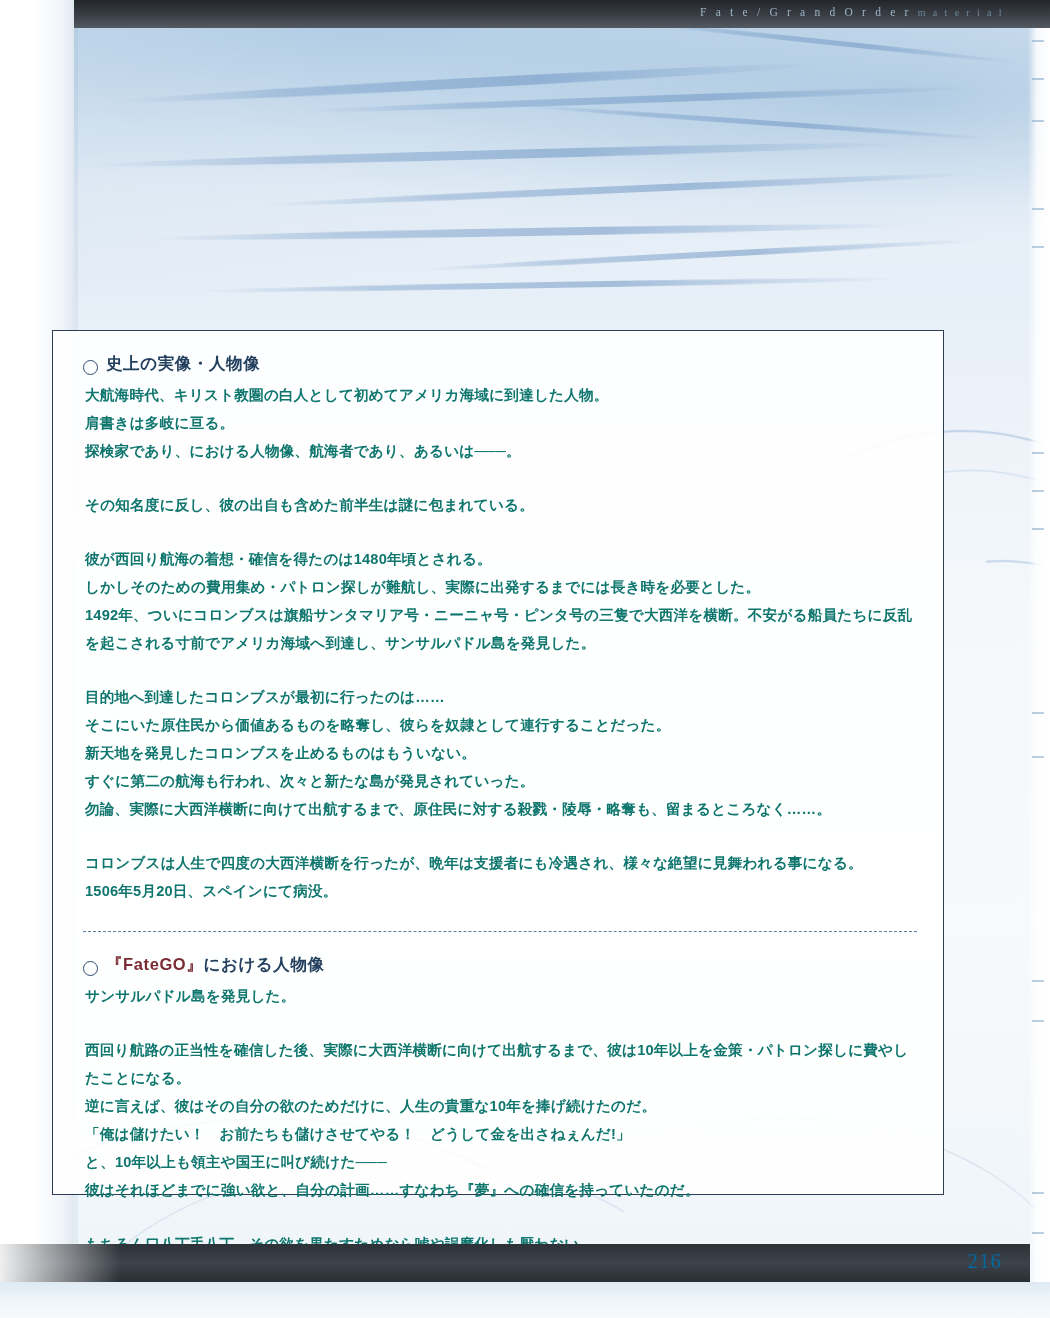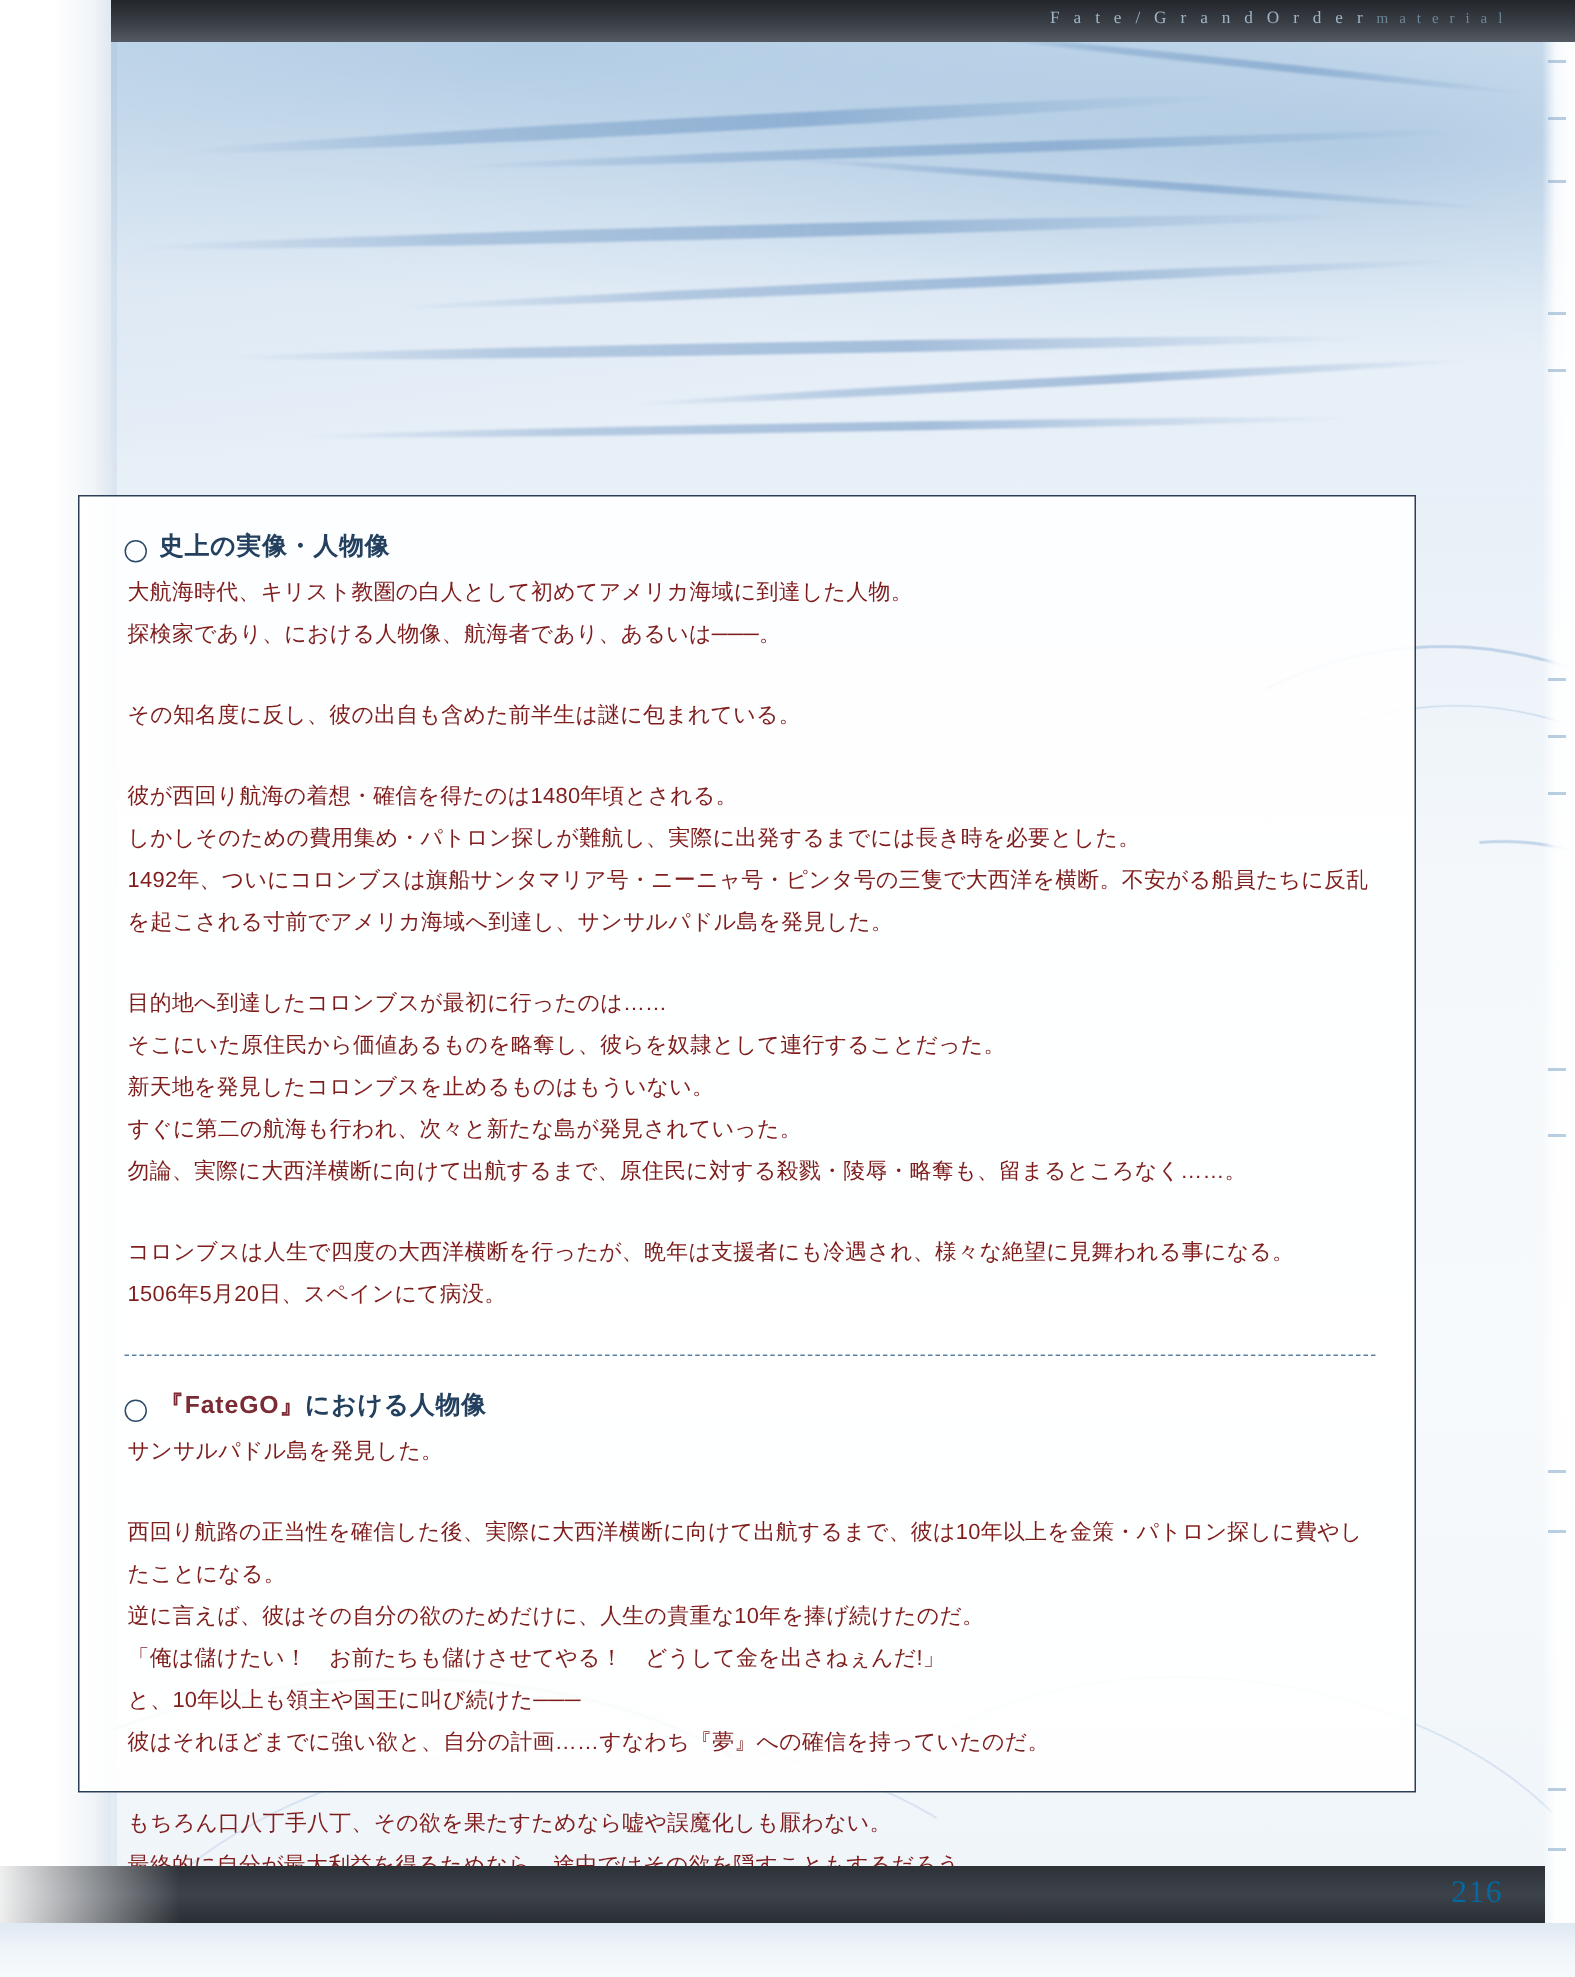--- a/index.html
+++ b/index.html
@@ -151,23 +151,24 @@
     font-weight: bold;
     color: #24405f;
     letter-spacing: 0.6px;
     font-family: "Liberation Sans", sans-serif;
   }
   .section-title .accent { color: #7a2b33; }
 
   .body-text {
     font-size: 14.6px;
     line-height: 1.92;
-    color: #7f1d1d;
+    color: #0f766e;
     letter-spacing: 0.2px;
     font-family: "Liberation Sans", sans-serif;
+    font-weight: bold;
   }
   .para { margin: 0 0 0 2px; }
   .para + .para { margin-top: 0; }
   .gap { height: 26px; }
 
   .divider {
     margin: 26px 0 22px 0;
     border: 0;
     border-top: 1px dashed #5c7fa3;
     height: 0;
@@ -233,20 +234,21 @@
   <div class="card">
     <div class="card-inner">
 
       <div class="section-head">
         <span class="ring-icon"></span>
         <span class="section-title">史上の実像・人物像</span>
       </div>
 
       <div class="body-text">
         <p class="para">大航海時代、キリスト教圏の白人として初めてアメリカ海域に到達した人物。</p>
+        <p class="para">肩書きは多岐に亘る。</p>
         <p class="para">探検家であり、における人物像、航海者であり、あるいは───。</p>
         <div class="gap"></div>
         <p class="para">その知名度に反し、彼の出自も含めた前半生は謎に包まれている。</p>
         <div class="gap"></div>
         <p class="para">彼が西回り航海の着想・確信を得たのは1480年頃とされる。</p>
         <p class="para">しかしそのための費用集め・パトロン探しが難航し、実際に出発するまでには長き時を必要とした。</p>
         <p class="para">1492年、ついにコロンブスは旗船サンタマリア号・ニーニャ号・ピンタ号の三隻で大西洋を横断。不安がる船員たちに反乱を起こされる寸前でアメリカ海域へ到達し、サンサルパドル島を発見した。</p>
         <div class="gap"></div>
         <p class="para">目的地へ到達したコロンブスが最初に行ったのは……</p>
         <p class="para">そこにいた原住民から価値あるものを略奪し、彼らを奴隷として連行することだった。</p>

